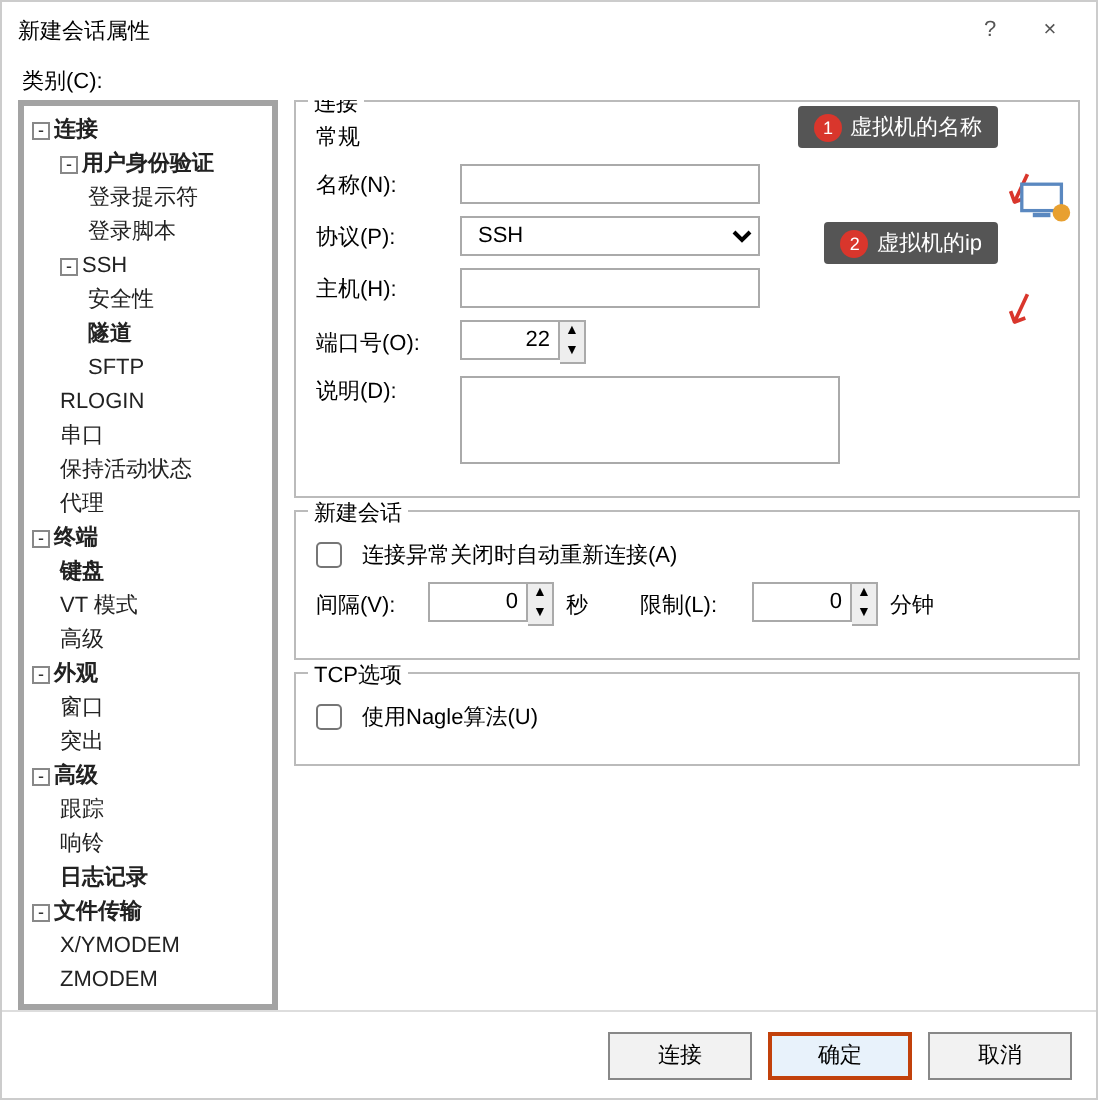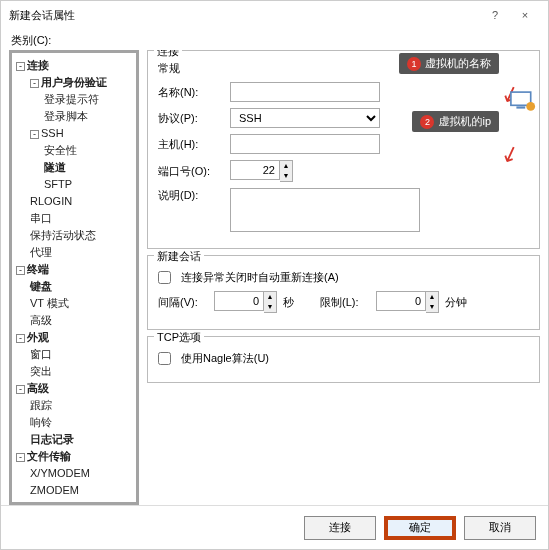--- a/index.html
+++ b/index.html
@@ -26,21 +26,21 @@
 .proto { width: 150px; }
 .host { width: 150px; }
 .spin { display: inline-flex; }
 .spin input { width: 50px; text-align: right; }
 .spin .arrows { display: flex; flex-direction: column; border: 1px solid #aaa; border-left: none; }
 .spin .arrows span { width: 12px; height: 10px; font-size: 7px; text-align: center; line-height: 9px; background: #eee; }
 textarea { border: 1px solid #aaa; width: 190px; height: 44px; resize: none; }
 .chk { margin-right: 4px; }
 .footer { height: 44px; border-top: 1px solid #ddd; display: flex; justify-content: flex-end; align-items: center; gap: 8px; padding: 0 12px; }
 .footer button { width: 72px; height: 24px; border: 1px solid #888; background: #f2f2f2; }
-.footer .primary { border: 4px solid #c2410c; background: #e8f2fb; }
+.footer .primary { border: 2px solid #c2410c; background: #e8f2fb; }
 .callout { position: absolute; background: #555; color: #fff; padding: 3px 8px; border-radius: 2px; font-size: 11px; display: flex; align-items: center; gap: 4px; }
 .badge { display: inline-flex; width: 14px; height: 14px; border-radius: 50%; background: #d9362c; color: #fff; align-items: center; justify-content: center; font-size: 9px; }
 .arrow-red { position: absolute; color: #d9362c; font-size: 22px; transform: rotate(-20deg); }
 .monitor-icon { width: 28px; height: 22px; position: absolute; }
 .section-head { font-size: 11px; margin: 2px 0 6px; font-family: Liberation Serif, serif; }
 </style>
 </head>
 <body>
 
 <div class="window">

